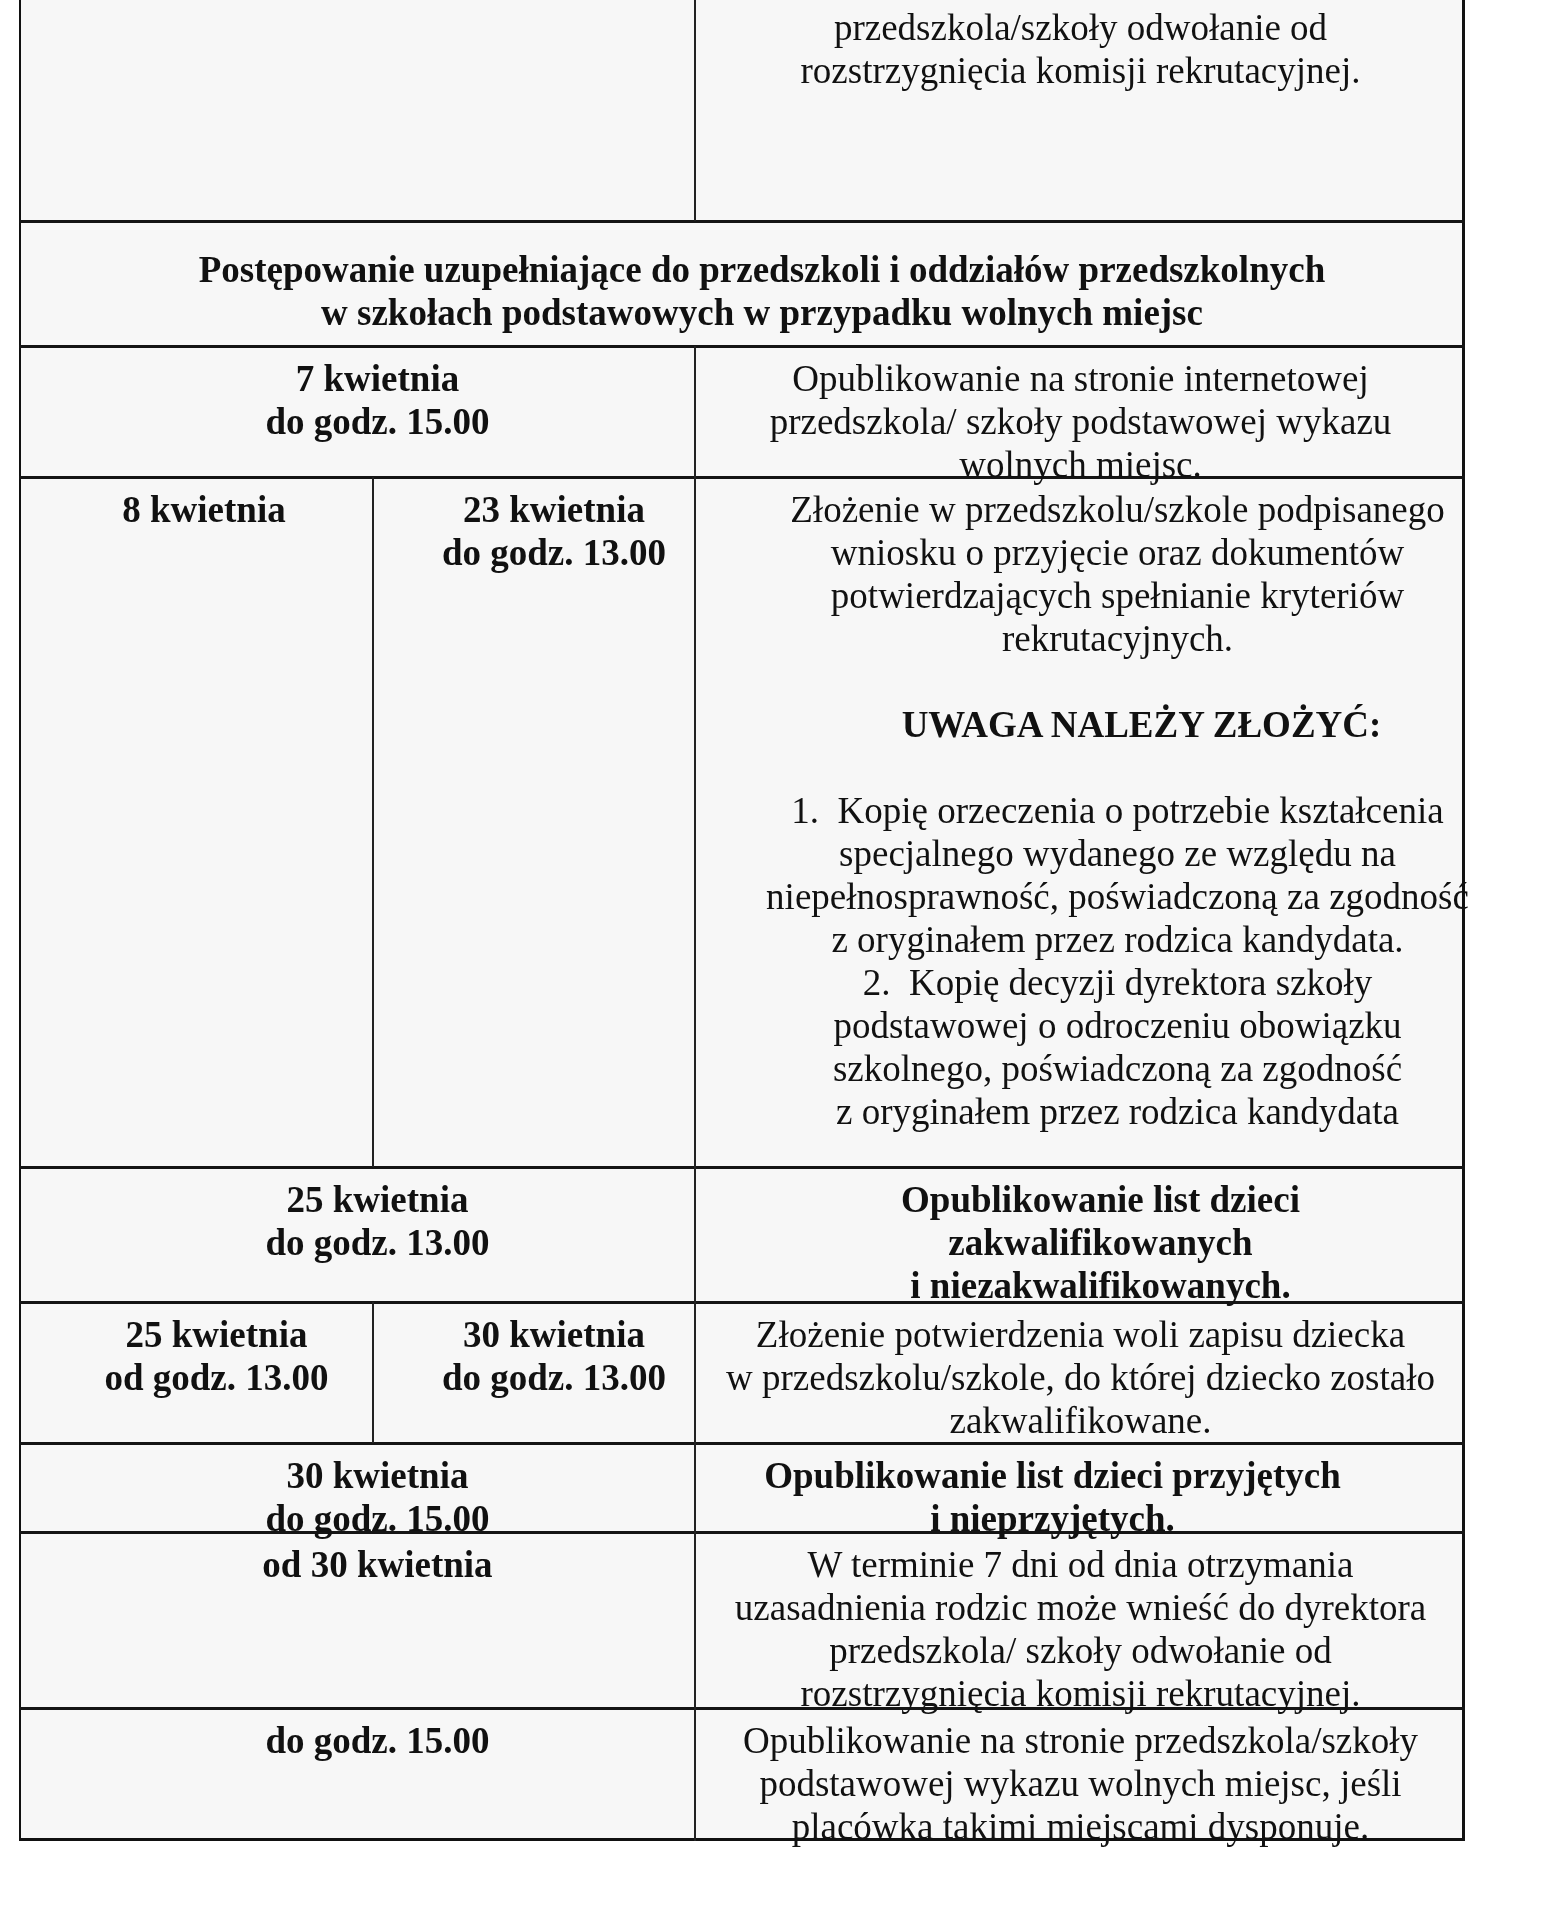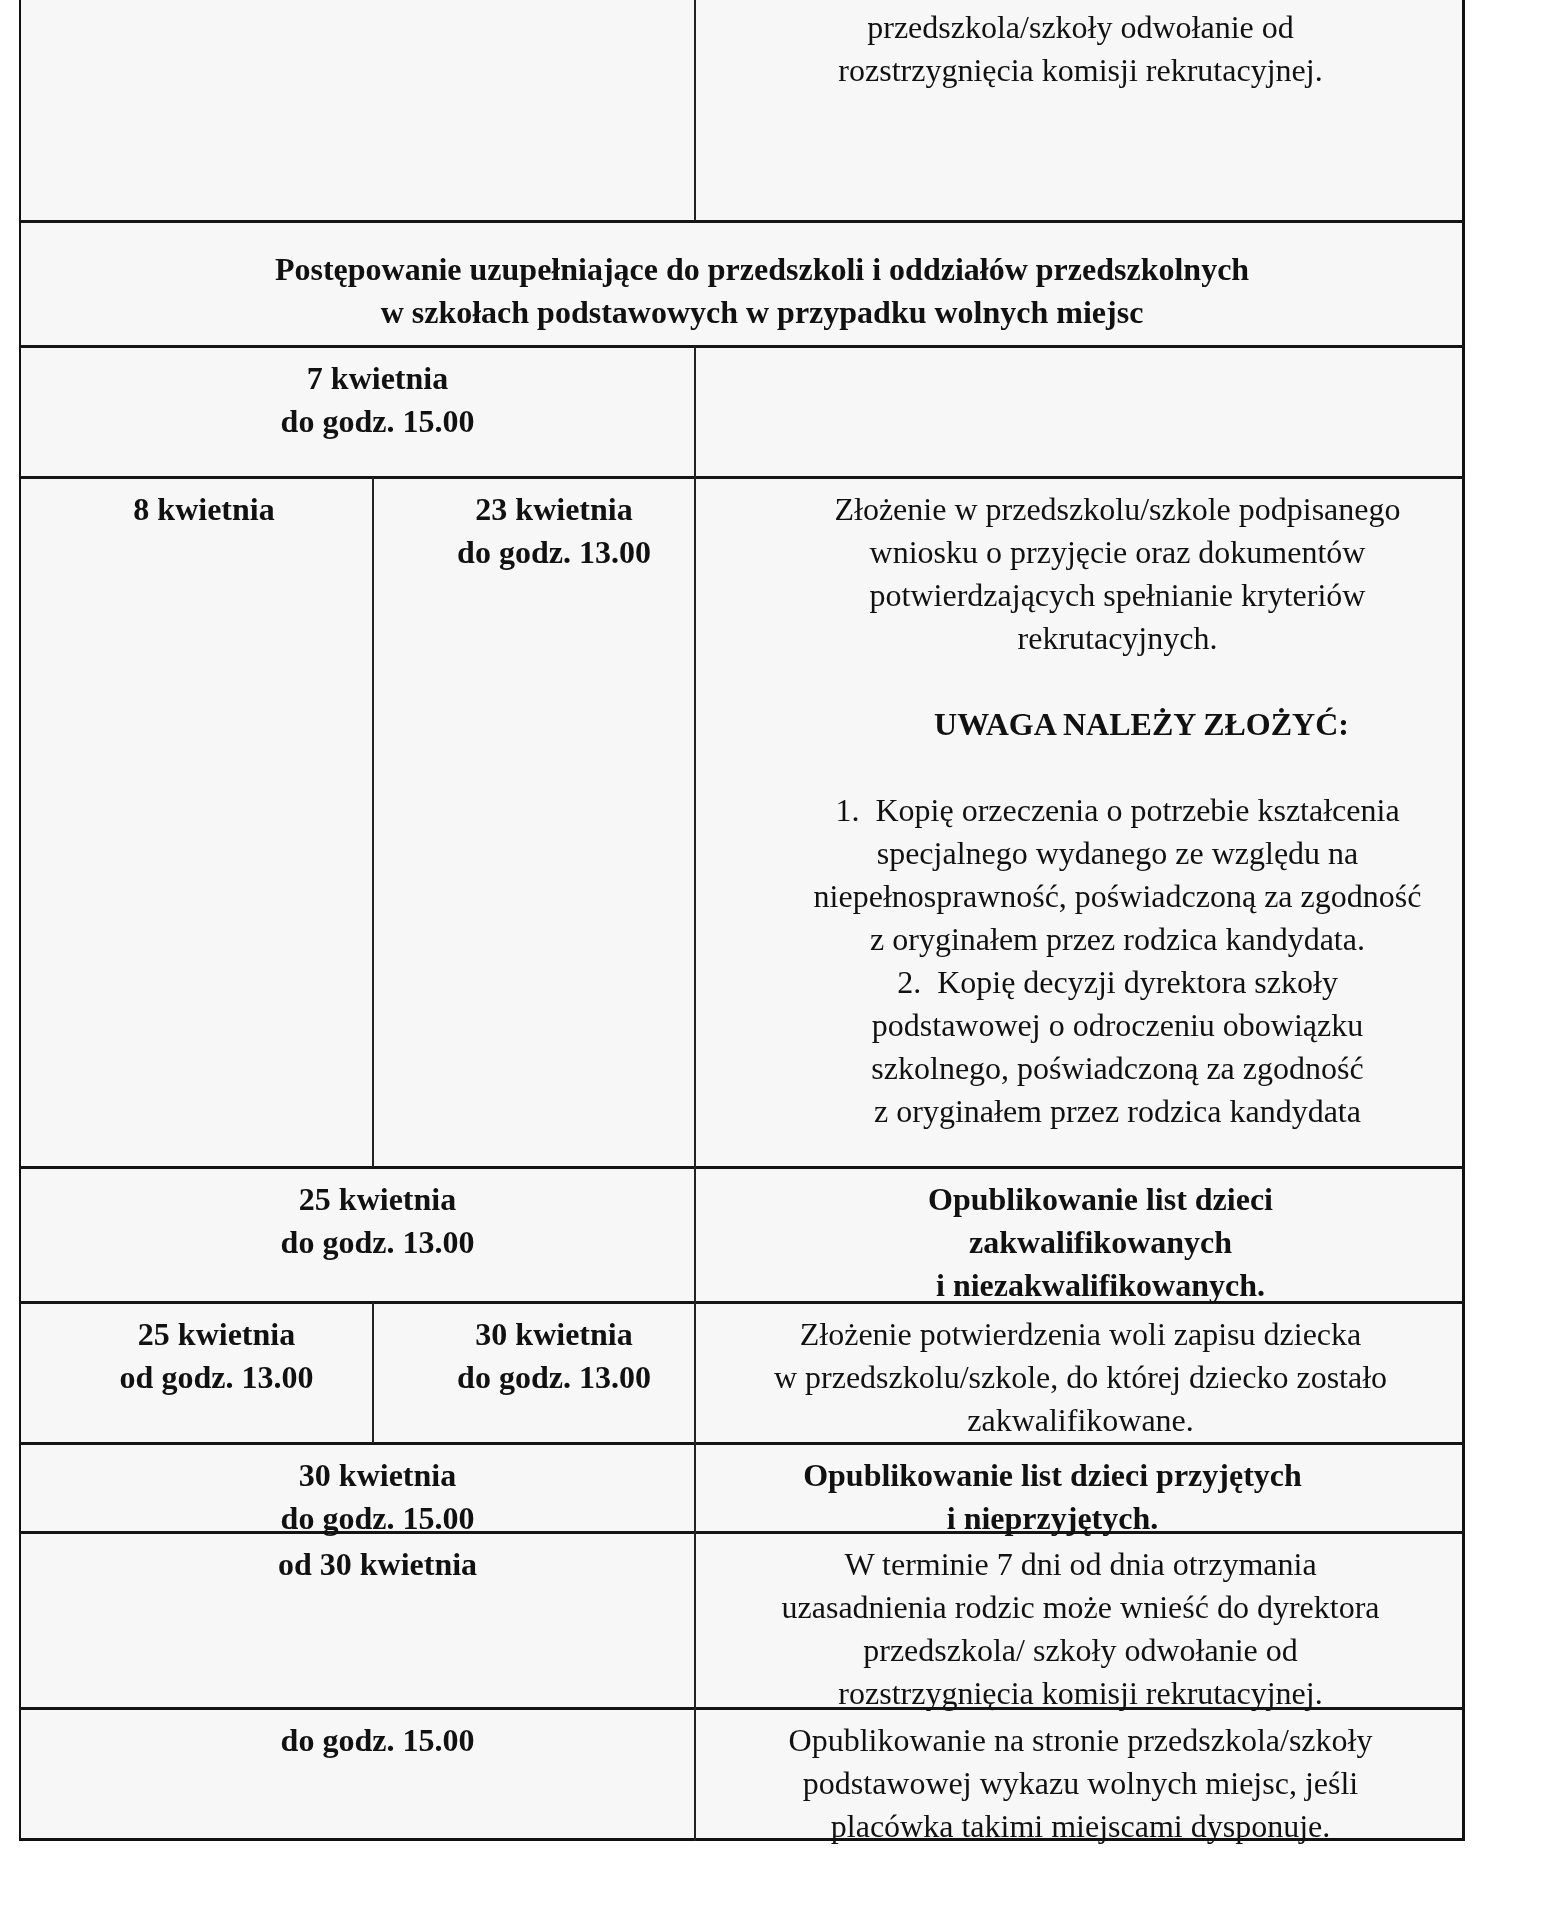--- a/index.html
+++ b/index.html
@@ -3,21 +3,21 @@
 <meta charset="utf-8">
 <style>
   html, body { margin: 0; padding: 0; background: #ffffff; }
   body { width: 1547px; height: 1920px; position: relative; overflow: hidden;
          font-family: "Liberation Serif", "DejaVu Serif", serif; color: #111; }
   .page { position: absolute; left: 0; top: 0; width: 1547px; height: 1920px; background: #fff; }
   .tbl { position: absolute; left: 19px; top: 0; width: 1446px; height: 1841px; background: #f7f7f7;
          border-left: 2px solid #111; border-right: 3px solid #111; border-bottom: 3px solid #111; box-sizing: border-box; }
   .hline { position: absolute; left: 19px; width: 1446px; height: 3px; background: #151515; }
   .vline { position: absolute; width: 2px; background: #222; }
-  .cell { position: absolute; box-sizing: border-box; text-align: center; font-size: 32px; line-height: 43px; padding-top: 8px; font-family: Liberation Serif, serif; }
+  .cell { position: absolute; box-sizing: border-box; text-align: center; font-size: 37px; line-height: 43px; padding-top: 8px; font-family: Liberation Serif, serif; }
   .cell.bold, .bold { font-weight: bold; margin-left: 20px; }
   .line { display: block; white-space: nowrap; }
   .gap { display: block; height: 43px; }
 </style>
 </head>
 <body>
 
 <div class="page">
   <div class="tbl"></div>
 
@@ -41,20 +41,25 @@
   </div>
 
   <div class="cell bold" style="left:19px; top:240px; width:1446px">
     <span class="line">Postępowanie uzupełniające do przedszkoli i oddziałów przedszkolnych</span>
     <span class="line">w szkołach podstawowych w przypadku wolnych miejsc</span>
   </div>
 
   <div class="cell bold" style="left:21px; top:349px; width:673px">
     <span class="line">7 kwietnia</span>
     <span class="line">do godz. 15.00</span>
+  </div>
+  <div class="cell" style="left:696px; top:349px; width:769px">
+    <span class="line">Opublikowanie na stronie internetowej</span>
+    <span class="line">przedszkola/ szkoły podstawowej wykazu</span>
+    <span class="line">wolnych miejsc.</span>
   </div>
 
   <div class="cell bold" style="left:21px; top:480px; width:326px">
     <span class="line">8 kwietnia</span>
   </div>
   <div class="cell bold" style="left:374px; top:480px; width:320px">
     <span class="line">23 kwietnia</span>
     <span class="line">do godz. 13.00</span>
   </div>
   <div class="cell" style="left:733px; top:480px; width:769px">

